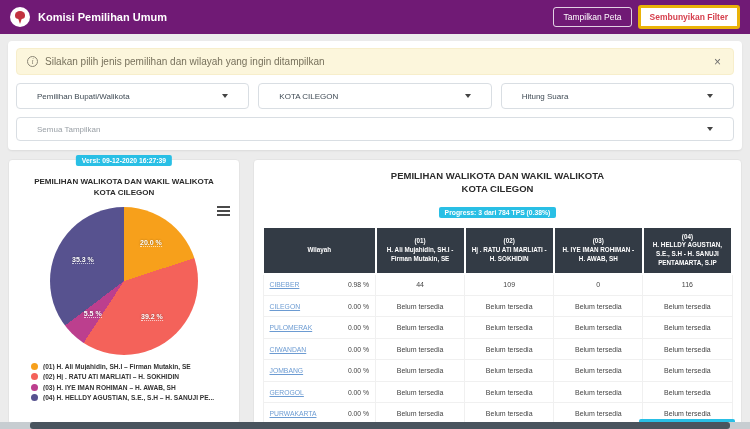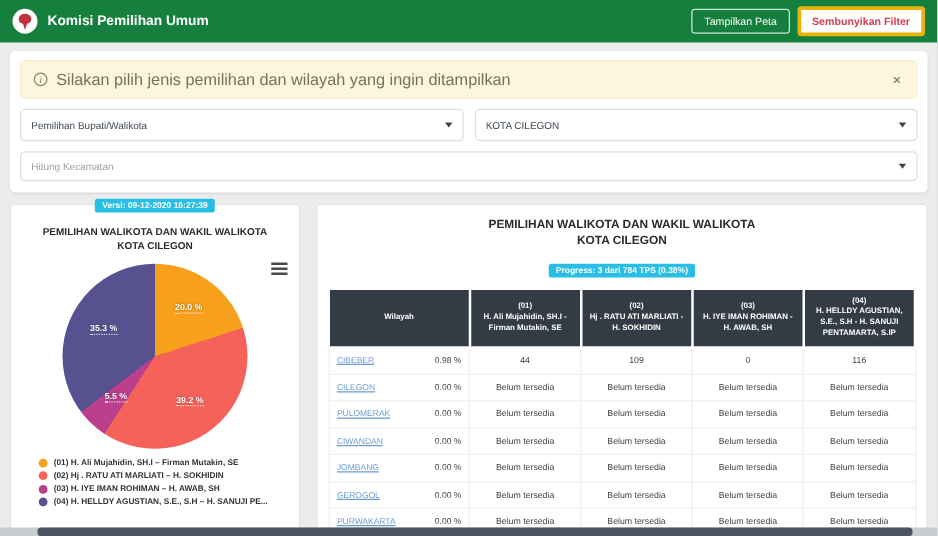--- a/index.html
+++ b/index.html
@@ -1,39 +1,39 @@
 <!DOCTYPE html>
 <html><head>
 <meta charset="utf-8">
 <style>
   * { margin:0; padding:0; box-sizing:border-box; }
   html,body { background:#d8d8d8; }
   body { font-family:"Liberation Sans","DejaVu Sans",sans-serif; }
   .page { width:750px; height:429px; background:#ECECEC; position:relative; overflow:hidden; margin:0 auto; }
 
   
-  .topbar { height:34px; background:#15803d; display:flex; align-items:center; padding:0 10px; }
+  .topbar { height:34px; background:#701a75; display:flex; align-items:center; padding:0 10px; }
   .logo { width:20px; height:20px; background:#fff; border-radius:50%; margin-right:8px; position:relative; flex:0 0 auto; }
   .logo::before { content:""; position:absolute; left:5px; top:4px; width:10px; height:8px; background:#C23340; border-radius:50% 50% 40% 40%; }
   .logo::after { content:""; position:absolute; left:8px; top:11px; width:4px; height:6px; background:#C23340; clip-path:polygon(50% 100%,0 0,100% 0); }
   .topbar-title { color:#fff; font-weight:bold; font-size:11px; }
   .topbar-spacer { flex:1; }
   .btn { font-size:8.5px; padding:4px 9px; border-radius:3px; cursor:pointer; margin-left:6px; }
   .btn-outline { color:#fff; background:transparent; border:1px solid rgba(255,255,255,.8); }
   .btn-light { color:#D6404E; background:#fff; border:3px solid #eab308; font-weight:bold; }
 
   
   .content { padding:7px 8px 0 8px; }
   .filter-card { background:#fff; border-radius:4px; padding:7px 8px 9px 8px; box-shadow:0 1px 2px rgba(0,0,0,.08); }
   .alert { background:#FCF6DC; border:1px solid #F7EECB; border-radius:4px; padding:7px 10px; display:flex; align-items:center; margin-bottom:8px; }
   .info-icon { width:11px; height:11px; border:1px solid #8B8676; border-radius:50%; color:#8B8676; font-size:8px; line-height:10px; text-align:center; font-style:italic; font-family:"Liberation Serif",serif; margin-right:7px; flex:0 0 auto; }
-  .alert-text { color:#77715C; font-size:13px; flex:1; }
+  .alert-text { color:#77715C; font-size:10px; flex:1; }
   .alert-close { color:#6E6E6E; font-size:12px; line-height:10px; cursor:pointer; padding:0 2px; }
   .select-row { display:flex; gap:9px; margin-bottom:8px; }
-  .select { flex:1; height:26px; border:1px solid #D9DEE3; border-radius:4px; background:#fff; display:flex; align-items:center; padding:0 8px; cursor:pointer; }
+  .select { flex:1; height:26px; border:1px solid #D9DEE3; border-radius:4px; background:#fff; display:flex; align-items:center; padding:0 20px; cursor:pointer; }
   .select-text { font-size:8px; color:#3F4A54; flex:1; white-space:nowrap; overflow:hidden; }
   .select-text.placeholder { color:#9AA0A6; }
   .caret { width:0; height:0; border-left:3.5px solid transparent; border-right:3.5px solid transparent; border-top:4px solid #444; margin-left:6px; flex:0 0 auto; }
   .select-wide { height:24px; }
 
   
   .main { display:flex; gap:13px; margin-top:9px; align-items:flex-start; }
   .card { background:#fff; border:1px solid #E4E4E4; border-radius:4px; position:relative; }
   .left-card { width:232px; height:266px; padding-top:10px; }
   .badge { display:inline-block; background:#29BFE5; color:#fff; font-size:6.8px; font-weight:bold; padding:2px 6px; border-radius:2px; white-space:nowrap; }
@@ -89,23 +89,27 @@
       </div>
       <div class="select-row">
         <div class="select">
           <span class="select-text">Pemilihan Bupati/Walikota</span>
           <span class="caret"></span>
         </div>
         <div class="select">
           <span class="select-text">KOTA CILEGON</span>
           <span class="caret"></span>
         </div>
+        <div class="select">
+          <span class="select-text">Hitung Suara</span>
+          <span class="caret"></span>
+        </div>
       </div>
       <div class="select select-wide">
-        <span class="select-text placeholder">Hitung Kecamatan</span>
+        <span class="select-text placeholder">Semua Tampilkan</span>
         <span class="caret"></span>
       </div>
     </div>
 
     <div class="main">
 
       <div class="card left-card">
         <span class="badge version-badge-top">Versi: 09-12-2020 16:27:39</span>
         <div class="chart-title">
           <div>PEMILIHAN WALIKOTA DAN WAKIL WALIKOTA</div>

